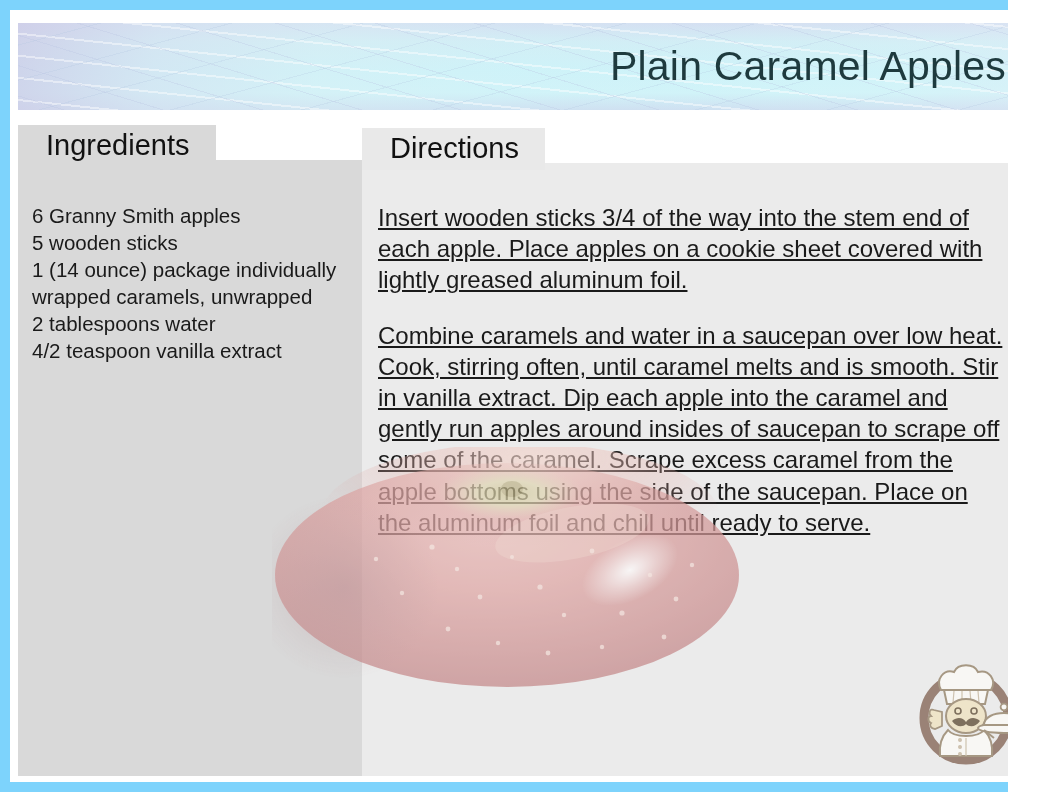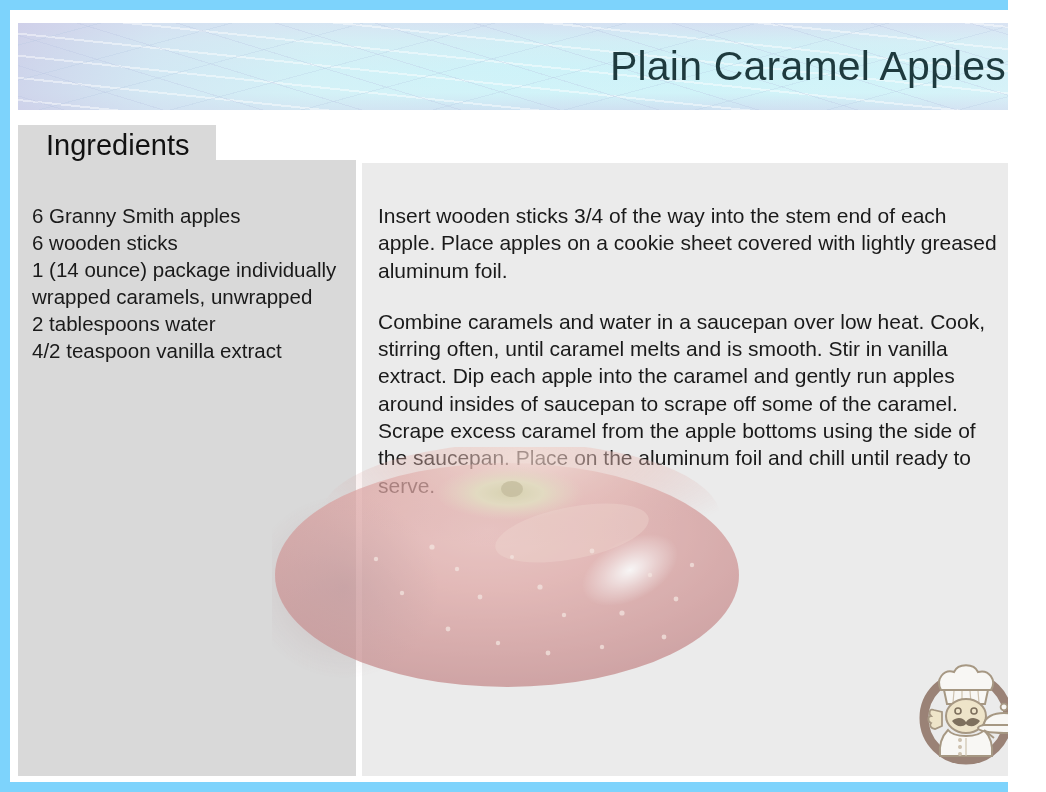--- a/index.html
+++ b/index.html
@@ -110,20 +110,21 @@
   .panel {
     position: absolute;
     z-index: 1;
   }
   #panel-ingredients {
     left: 8px;
     top: 150px;
     width: 338px;
     height: 616px;
     background: #d9d9d9;
+    padding-left: 18px;
   }
   #panel-directions {
     left: 352px;
     top: 153px;
     width: 648px;
     height: 613px;
     background: #ebebeb;
   }
 
   
@@ -137,24 +138,25 @@
     color: #1a1a1a;
     z-index: 4;
   }
   #ingredients-list .ing-line { white-space: pre-wrap; }
 
   #directions-body {
     position: absolute;
     left: 16px;
     top: 39px;
     width: 628px;
-    font-size: 21px;
+    font-size: 24px;
     line-height: 1.30;
     color: #1a1a1a;
     z-index: 4;
+    text-decoration: underline;
   }
   #directions-body p { margin: 0 0 24px 0; }
   #directions-body p:last-child { margin-bottom: 4px; }
 
   
   #apple-photo {
     position: absolute;
     left: 262px;
     top: 437px;
     width: 470px;
@@ -184,27 +186,28 @@
 
     <div id="banner">
       <div class="hatch"></div>
       <div id="banner-title">Plain Caramel Apples</div>
     </div>
 
     <div class="tab" id="tab-ingredients">Ingredients</div>
     <div class="panel" id="panel-ingredients">
       <div id="ingredients-list">
         <div class="ing-line">6 Granny Smith apples</div>
-        <div class="ing-line">6 wooden sticks</div>
+        <div class="ing-line">5 wooden sticks</div>
         <div class="ing-line">1 (14 ounce) package individually wrapped caramels, unwrapped</div>
         <div class="ing-line">2 tablespoons water</div>
         <div class="ing-line">4/2 teaspoon vanilla extract</div>
       </div>
     </div>
 
+    <div class="tab" id="tab-directions">Directions</div>
     <div class="panel" id="panel-directions">
       <div id="directions-body">
         <p>Insert wooden sticks 3/4 of the way into the stem end of each apple. Place apples on a cookie sheet covered with lightly greased aluminum foil.</p>
         <p>Combine caramels and water in a saucepan over low heat.  Cook, stirring often, until caramel melts and is smooth. Stir in vanilla extract. Dip each apple into the caramel and gently run apples around insides of saucepan to scrape off some of the caramel. Scrape excess caramel from the apple bottoms using the side of the saucepan. Place on the aluminum foil and chill until ready to serve.</p>
       </div>
     </div>
 
     <svg id="apple-photo" viewBox="0 0 470 242">
       <defs>
         <radialGradient id="appleBody" cx="46%" cy="30%" r="78%">

